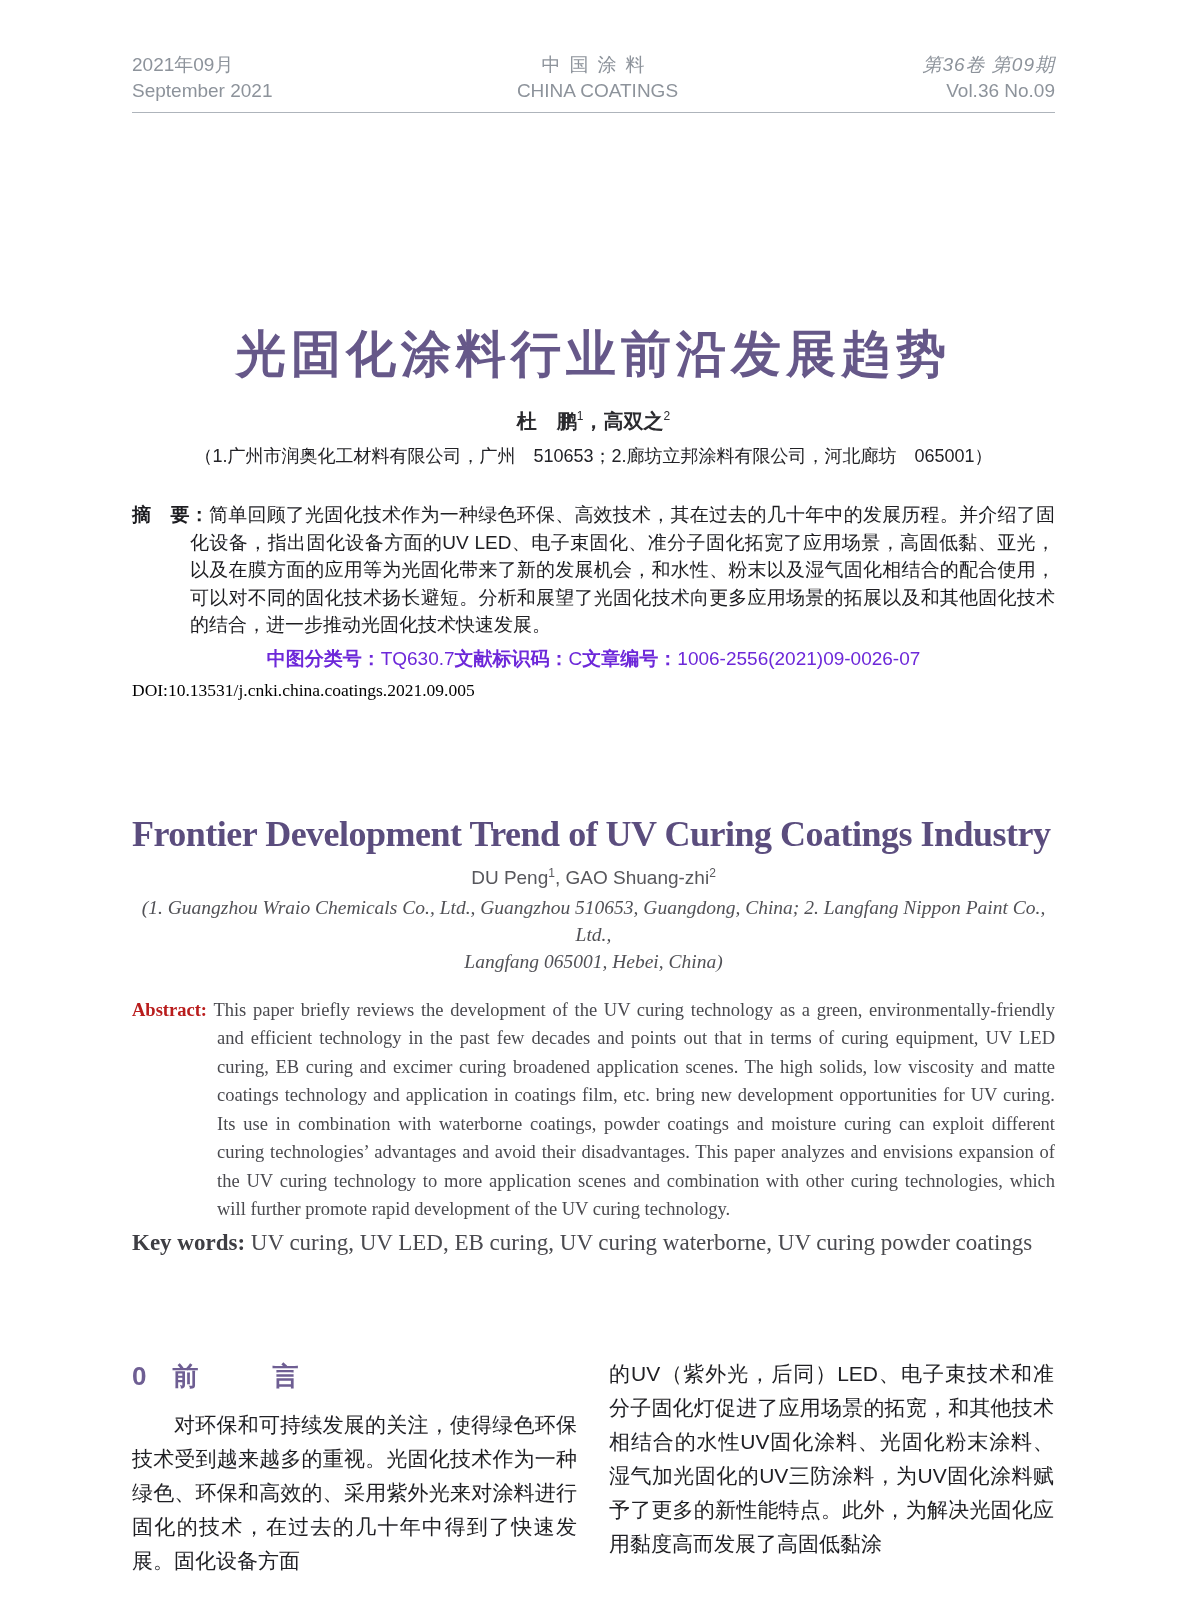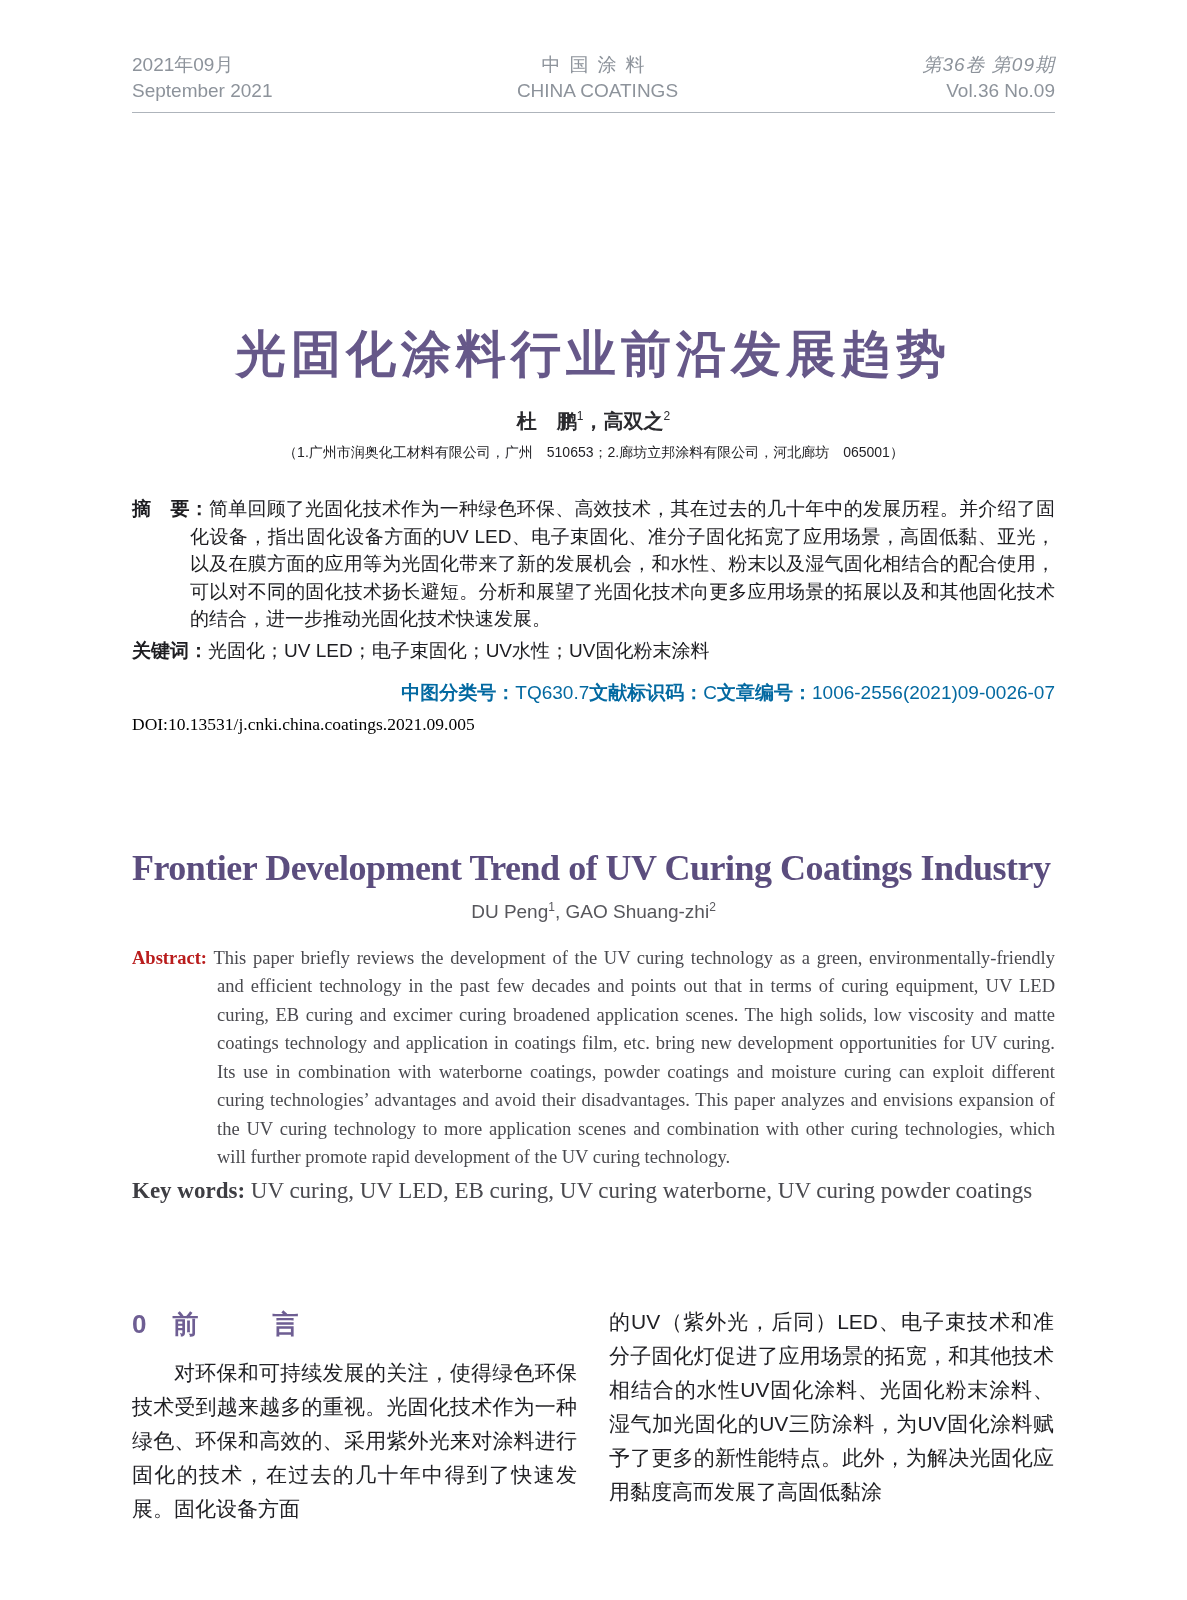--- a/index.html
+++ b/index.html
@@ -36,40 +36,40 @@
     font-size:50px;font-weight:700;letter-spacing:5px;
     color:#665889;
   }
   .authors-zh{
     margin-top:20px;text-align:center;
     font-size:20px;font-weight:700;color:#2a2a2e;
   }
   .authors-zh sup{font-size:12px;font-weight:400;}
   .affil-zh{
     margin-top:9px;text-align:center;
-    font-size:14px;color:#222226;
+    font-size:18px;color:#222226;
   }
 
   
   .abs-zh{
     margin-top:33px;
     font-size:19px;line-height:27.5px;color:#1d1d21;
     text-align:justify;
     padding-left:58px;text-indent:-58px;
   }
   .abs-zh .lab{font-weight:700;}
   .kw-zh{
     margin-top:4px;
     font-size:19px;line-height:27px;color:#1d1d21;
   }
   .kw-zh .lab{font-weight:700;}
   .meta-row{
-    margin-top:16px;
-    display:flex;justify-content:flex-end;
-    font-size:19px;color:#0369a1;
+    margin-top:7px;
+    display:flex;justify-content:center;
+    font-size:19px;color:#6d28d9;
   }
   .meta-row .lab{font-weight:700;}
   .doi-line{
     margin-top:8px;
     font-family:"Liberation Serif",serif;
     font-size:17.5px;color:#000000;
   }
 
   
   .title-en{
@@ -149,23 +149,20 @@
     <div class="authors-zh">
       <span>杜　鹏</span><sup>1</sup><span>，</span><span>高双之</span><sup>2</sup>
     </div>
 
     <div class="affil-zh">（1.广州市润奥化工材料有限公司，广州　510653；2.廊坊立邦涂料有限公司，河北廊坊　065001）</div>
 
     <p class="abs-zh" style="margin:33px 0 0 0;">
       <span class="lab">摘　要：</span><span>简单回顾了光固化技术作为一种绿色环保、高效技术，其在过去的几十年中的发展历程。并介绍了固化设备，指出固化设备方面的UV LED、电子束固化、准分子固化拓宽了应用场景，高固低黏、亚光，以及在膜方面的应用等为光固化带来了新的发展机会，和水性、粉末以及湿气固化相结合的配合使用，可以对不同的固化技术扬长避短。分析和展望了光固化技术向更多应用场景的拓展以及和其他固化技术的结合，进一步推动光固化技术快速发展。</span>
     </p>
 
-    <div class="kw-zh">
-      <span class="lab">关键词：</span><span>光固化；UV LED；电子束固化；UV水性；UV固化粉末涂料</span>
-    </div>
 
     <div class="meta-row">
       <div>
         <span class="lab">中图分类号：</span><span>TQ630.7</span>
       </div>
       <div>
         <span class="lab">文献标识码：</span><span>C</span>
       </div>
       <div>
         <span class="lab">文章编号：</span><span>1006-2556(2021)09-0026-07</span>
@@ -173,20 +170,24 @@
     </div>
 
     <div class="doi-line">DOI:10.13531/j.cnki.china.coatings.2021.09.005</div>
 
     <h2 class="title-en" style="margin-bottom:0;">Frontier Development Trend of UV Curing Coatings Industry</h2>
 
     <div class="authors-en">
       <span>DU Peng</span><sup>1</sup><span>, </span><span>GAO Shuang-zhi</span><sup>2</sup>
     </div>
 
+    <div class="affil-en">
+      <div>(1. Guangzhou Wraio Chemicals Co., Ltd., Guangzhou 510653, Guangdong, China; 2. Langfang Nippon Paint Co., Ltd.,</div>
+      <div>Langfang 065001, Hebei, China)</div>
+    </div>
 
     <p class="abs-en" style="margin:21px 0 0 0;">
       <span class="lab">Abstract:</span> <span>This paper briefly reviews the development of the UV curing technology as a green, environmentally-friendly and efficient technology in the past few decades and points out that in terms of curing equipment, UV LED curing, EB curing and excimer curing broadened application scenes. The high solids, low viscosity and matte coatings technology and application in coatings film, etc. bring new development opportunities for UV curing. Its use in combination with waterborne coatings, powder coatings and moisture curing can exploit different curing technologies’ advantages and avoid their disadvantages. This paper analyzes and envisions expansion of the UV curing technology to more application scenes and combination with other curing technologies, which will further promote rapid development of the UV curing technology.</span>
     </p>
 
     <div class="kw-en">
       <span class="lab">Key words:</span> <span>UV curing, UV LED, EB curing, UV curing waterborne, UV curing powder coatings</span>
     </div>
 
     <div class="body-cols">

